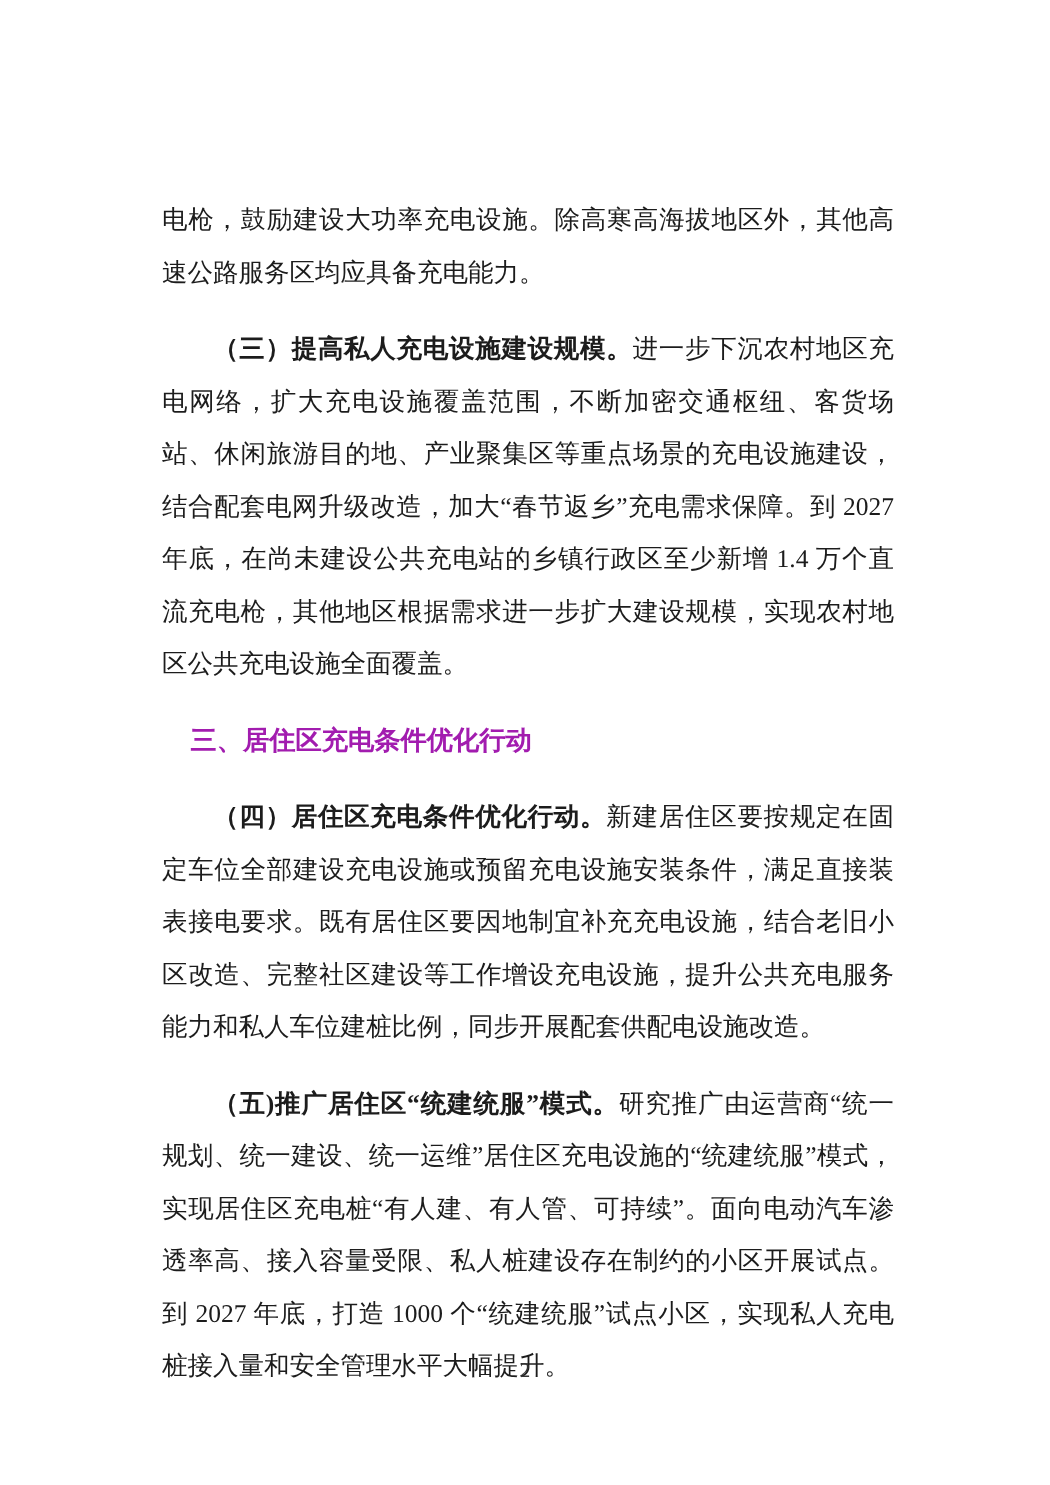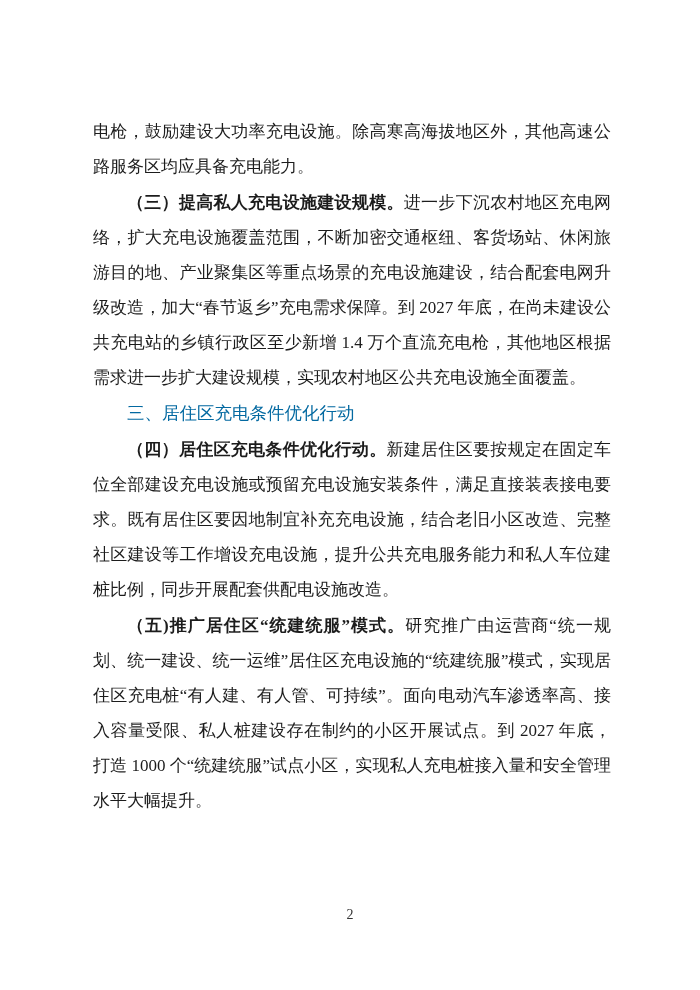--- a/index.html
+++ b/index.html
@@ -18,42 +18,42 @@
     inset: 0;
     background: #ffffff;
   }
   .content {
     position: absolute;
     left: 92px;
     top: 113px;
     width: 520px;
   }
   .para {
-    margin: 1px;
+    margin: 16px;
     font-family: "Liberation Serif", "DejaVu Serif", serif;
     font-size: 17px;
     line-height: 35px;
     color: #1c1c1c;
     text-align: justify;
     text-indent: 2em;
     word-break: break-all;
   }
   .para.no-indent {
     text-indent: 0;
   }
   .lead {
     font-weight: bold;
   }
   .heading {
     margin: 0;
     font-family: "Liberation Sans", "DejaVu Sans", sans-serif;
     font-size: 17.5px;
-    font-weight: normal;
+    font-weight: bold;
     line-height: 35px;
-    color: #0369a1;
+    color: #a21caf;
     text-align: left;
     text-indent: 2em;
   }
   .page-footer {
     position: absolute;
     top: 905px;
     left: 0;
     width: 700px;
     text-align: center;
     font-family: "Liberation Serif", "DejaVu Serif", serif;

